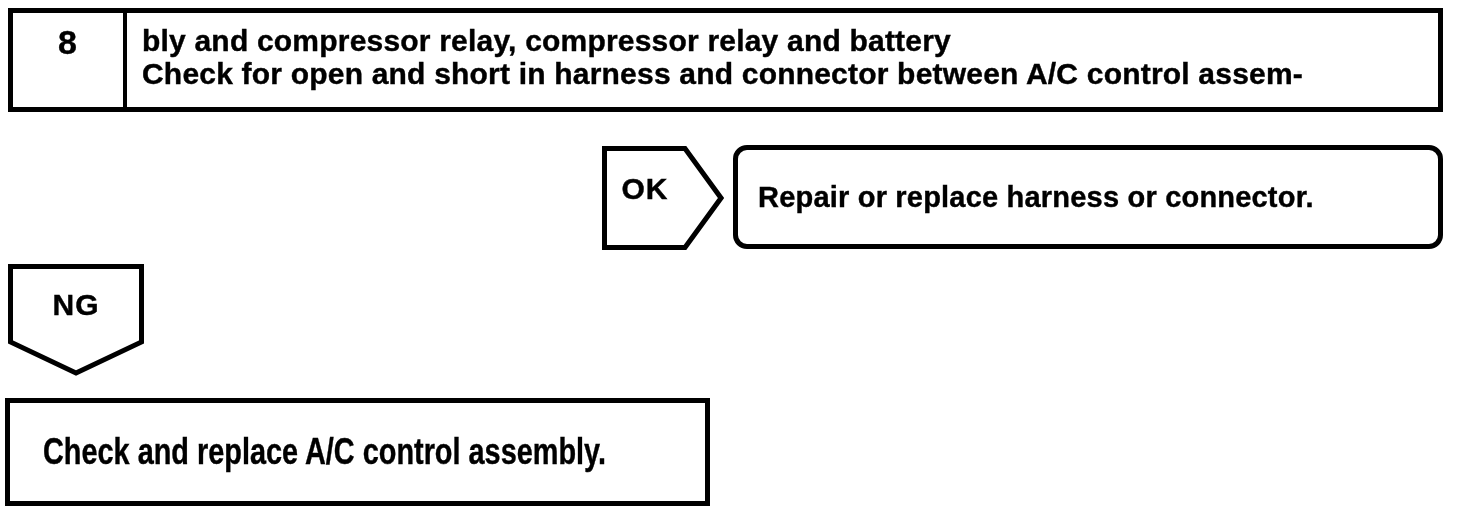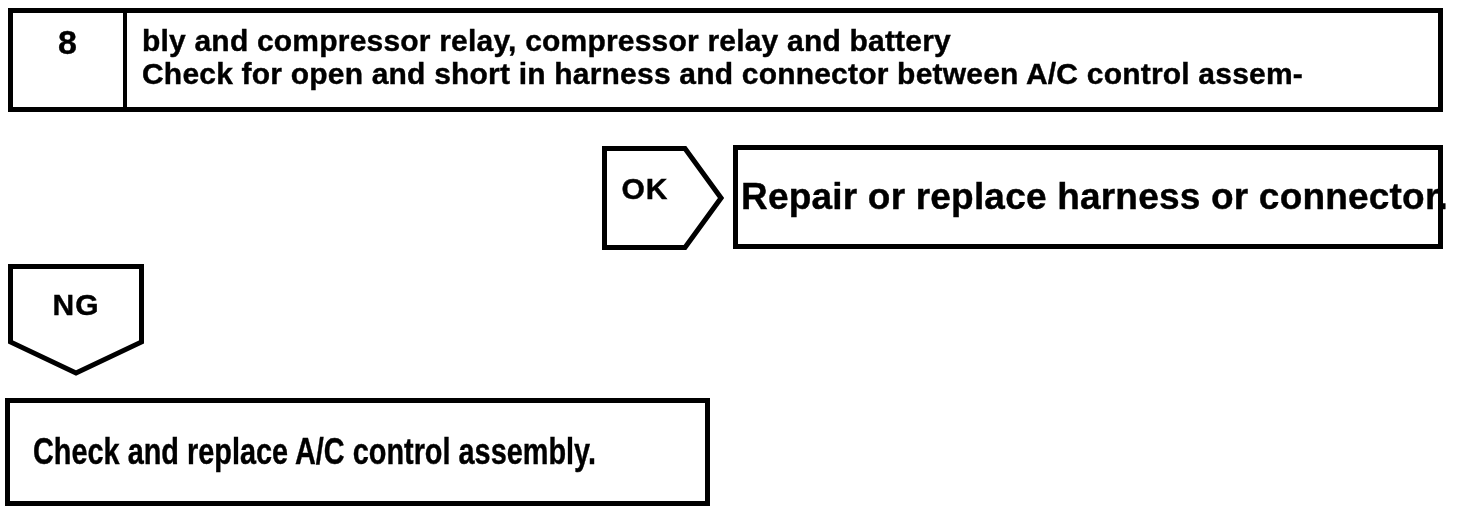--- a/index.html
+++ b/index.html
@@ -50,29 +50,30 @@
     font-size: 30px; letter-spacing: 1px;
   }
   .ok-pentagon { left: 602px; top: 146px; width: 122px; height: 104px; }
   .ok-pentagon .label { left: 0; top: 0; width: 86px; height: 86px; }
   .ng-pentagon { left: 8px; top: 264px; width: 116px; height: 112px; }
   .ng-pentagon .label { left: 0; top: 2px; width: 136px; height: 78px; }
   
   .ok-action-box {
     left: 733px; top: 145px; width: 710px; height: 104px;
     display: flex; align-items: center;
-    padding-left: 3px;
-    font-size: 37px;
+    padding-left: 20px;
+    font-size: 29px;
     letter-spacing: 0.2px;
     white-space: nowrap;
+    border-radius: 14px;
   }
   .ng-action-box {
     left: 5px; top: 398px; width: 705px; height: 108px;
     display: flex; align-items: center;
-    padding-left: 23px;
+    padding-left: 33px;
     font-size: 37px;
     white-space: nowrap;
   }
   .ng-action-box .condensed {
     transform: scaleX(0.78);
     transform-origin: left center;
     display: inline-block;
   }
 </style>
 </head>

